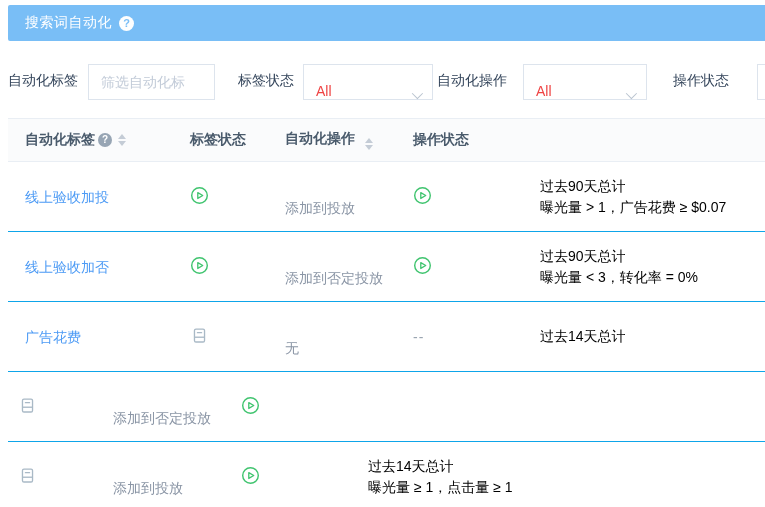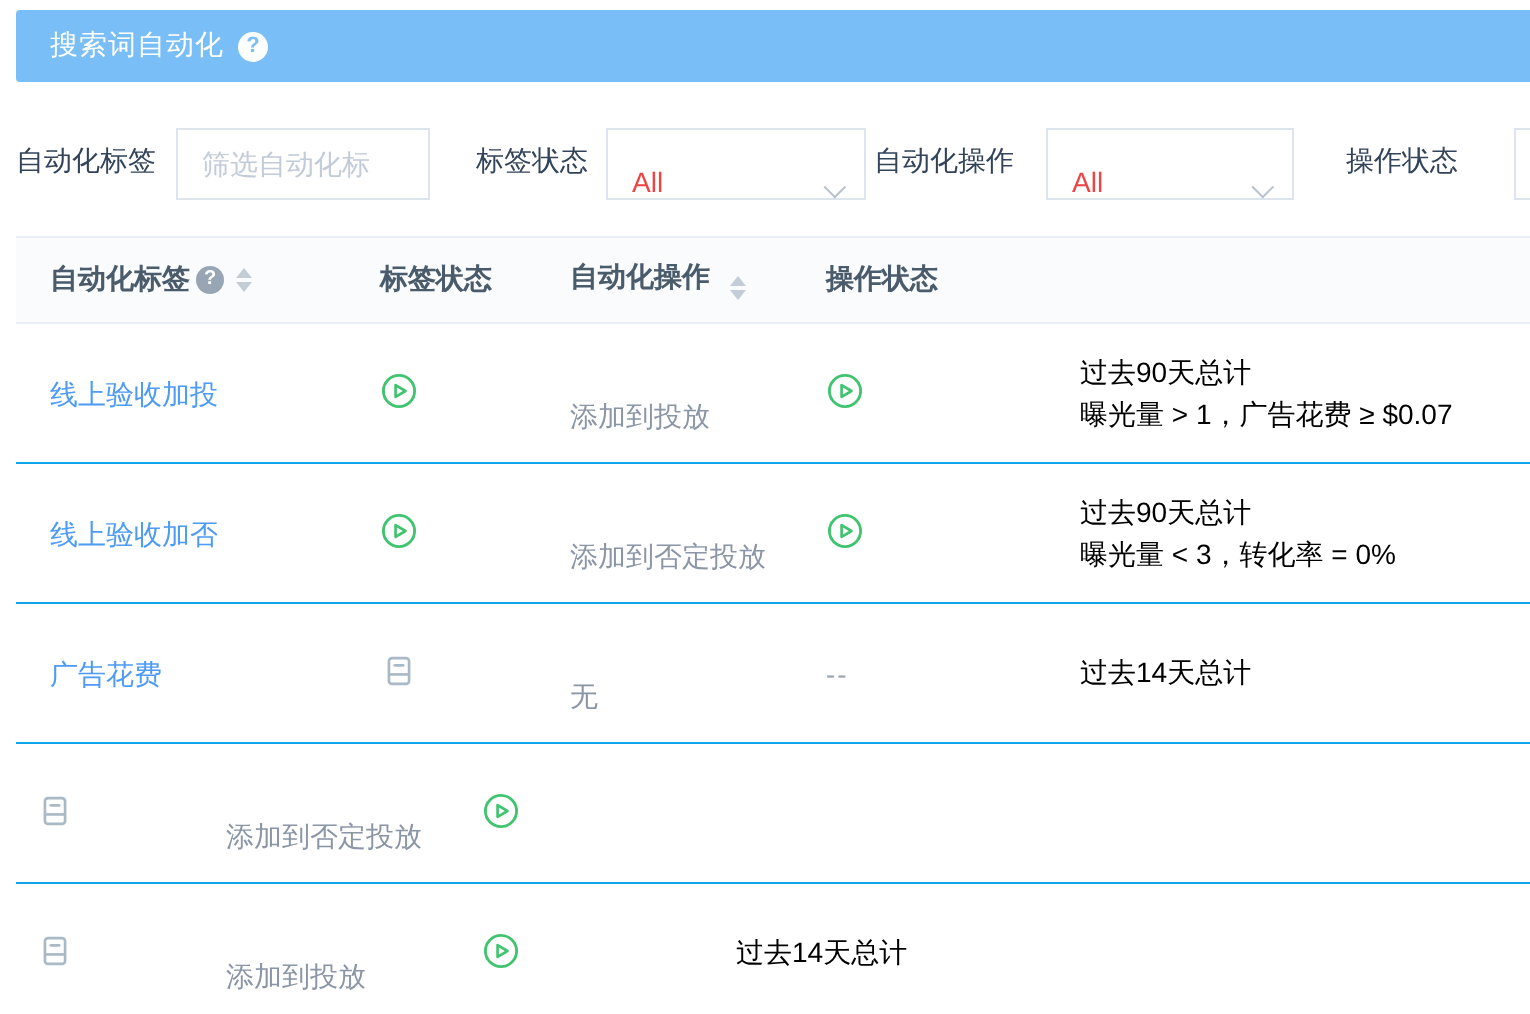--- a/index.html
+++ b/index.html
@@ -211,16 +211,17 @@
       </span></div>
     <div class="td c-act acttext">添加到投放</div>
     <div class="td c-astat"><span class="state" data-icon="play">
       <svg class="ic ic-play" viewBox="0 0 20 20" width="19" height="19">
             <use href="#g-play"></use>
           </svg>
 
       </span></div>
     <div class="td c-rule ruletext">
       <div>过去14天总计</div>
+      <div>曝光量 ≥ 1，点击量 ≥ 1</div>
     </div>
   </div>
 
 </div>
 
 </body></html>

